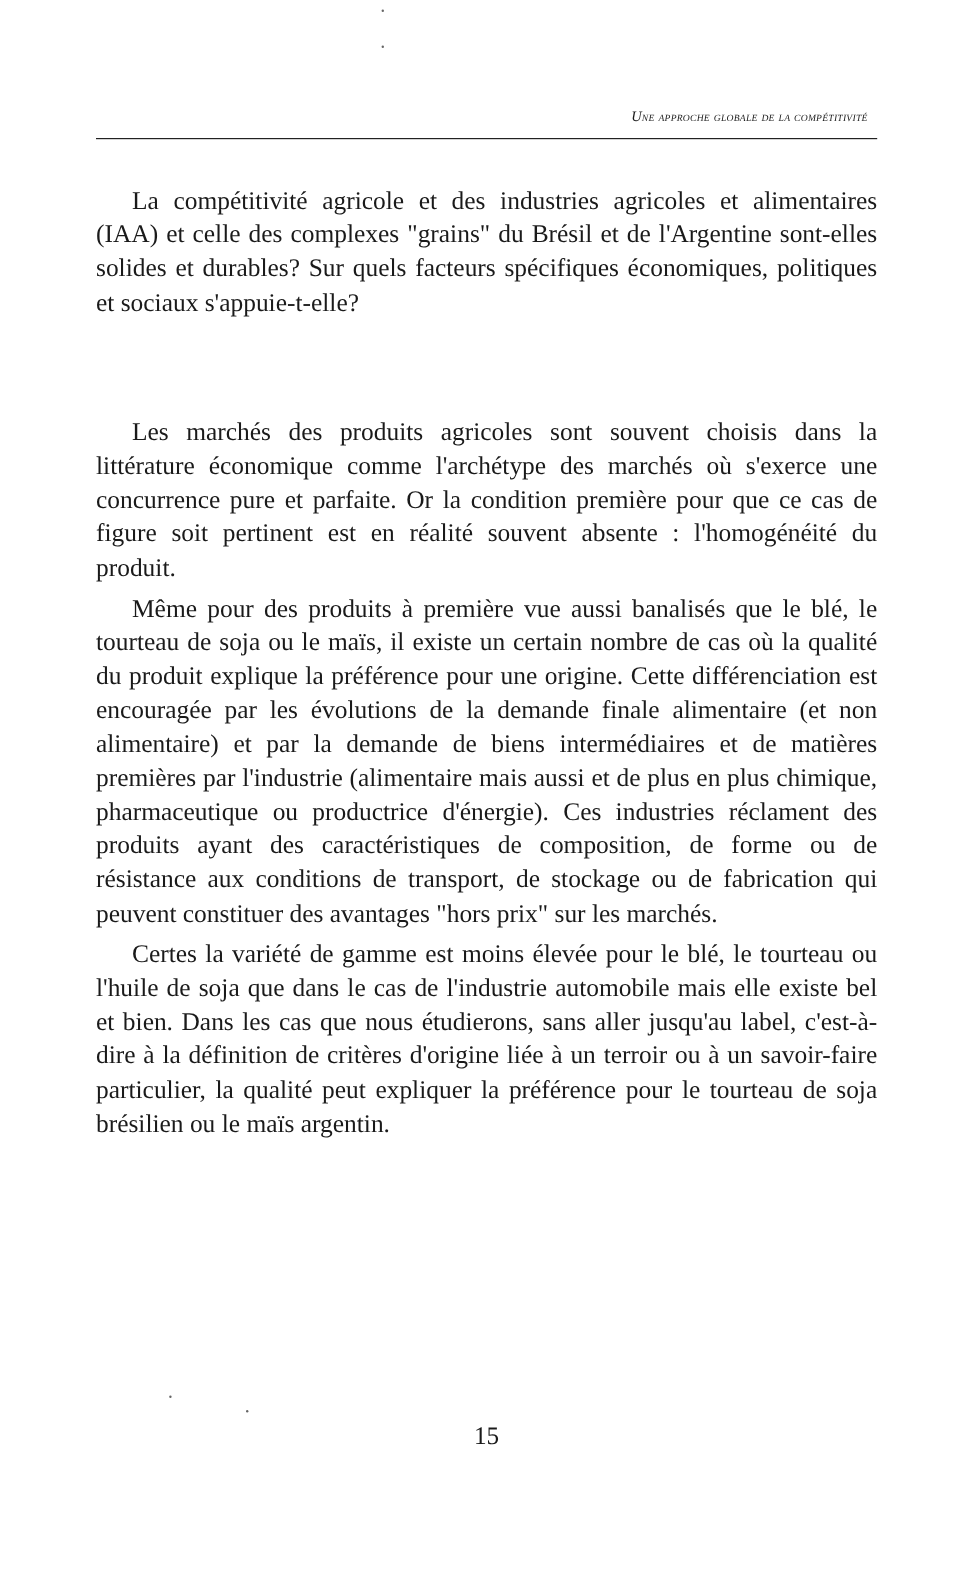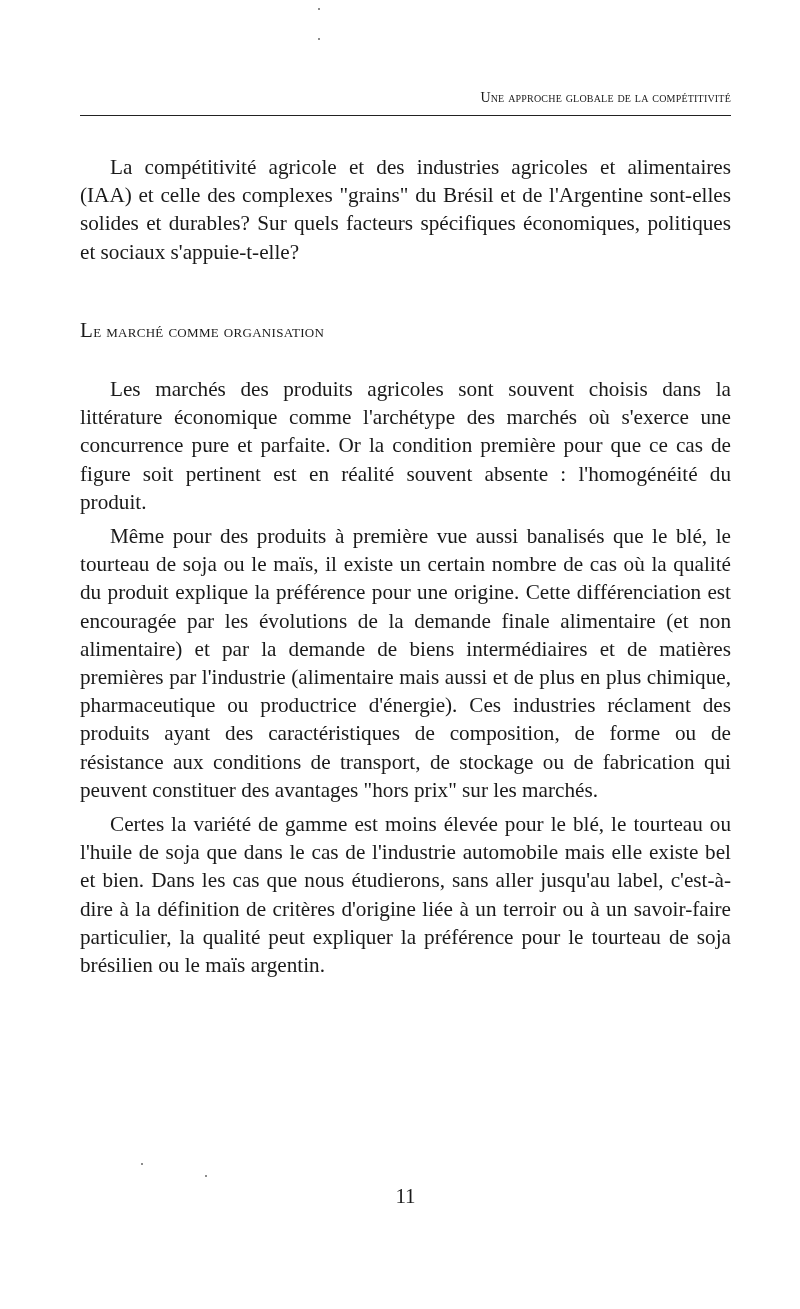--- a/index.html
+++ b/index.html
@@ -17,22 +17,23 @@
     }
     .page {
       position: absolute;
       left: 80px;
       top: 0;
       width: 651px;
     }
     .running-head {
       position: absolute;
       top: 90px;
-      right: 0;
-      font-size: 14px;
+      right: 8px;
+      font-size: 12px;
+      font-style: italic;
       font-variant: small-caps;
       letter-spacing: 0.2px;
       white-space: nowrap;
     }
     .head-rule {
       position: absolute;
       top: 115px;
       left: 0;
       width: 651px;
       height: 0;
@@ -86,27 +87,26 @@
 <body>
 
 <div class="page">
   <div class="running-head">Une approche globale de la compétitivité</div>
   <div class="head-rule"></div>
 
   <div class="body-text">
     <p>La compétitivité agricole et des industries agricoles et alimentaires (IAA) et celle des complexes "grains" du Brésil et de l'Argentine sont-elles solides et durables? Sur quels facteurs spécifiques économiques, politiques et sociaux s'appuie-t-elle?</p>
 
     <div class="sp-before-heading"></div>
-    <h2 class="section-heading"><span class="cap">L</span><span>e marché comme organisation</span></h2>
     <div class="sp-after-heading"></div>
 
     <p>Les marchés des produits agricoles sont souvent choisis dans la littérature économique comme l'archétype des marchés où s'exerce une concurrence pure et parfaite. Or la condition première pour que ce cas de figure soit pertinent est en réalité souvent absente : l'homogénéité du produit.</p>
     <p>Même pour des produits à première vue aussi banalisés que le blé, le tourteau de soja ou le maïs, il existe un certain nombre de cas où la qualité du produit explique la préférence pour une origine. Cette différenciation est encouragée par les évolutions de la demande finale alimentaire (et non alimentaire) et par la demande de biens intermédiaires et de matières premières par l'industrie (alimentaire mais aussi et de plus en plus chimique, pharmaceutique ou productrice d'énergie). Ces industries réclament des produits ayant des caractéristiques de composition, de forme ou de résistance aux conditions de transport, de stockage ou de fabrication qui peuvent constituer des avantages "hors prix" sur les marchés.</p>
     <p>Certes la variété de gamme est moins élevée pour le blé, le tourteau ou l'huile de soja que dans le cas de l'industrie automobile mais elle existe bel et bien. Dans les cas que nous étudierons, sans aller jusqu'au label, c'est-à-dire à la définition de critères d'origine liée à un terroir ou à un savoir-faire particulier, la qualité peut expliquer la préférence pour le tourteau de soja brésilien ou le maïs argentin.</p>
   </div>
 
-  <div class="folio">11</div>
+  <div class="folio">15</div>
 </div>
 
 <div class="speck" style="left:318px;top:8px;"></div>
 <div class="speck" style="left:318px;top:38px;"></div>
 <div class="speck" style="left:141px;top:1163px;"></div>
 <div class="speck" style="left:205px;top:1175px;"></div>
 
 </body></html>

